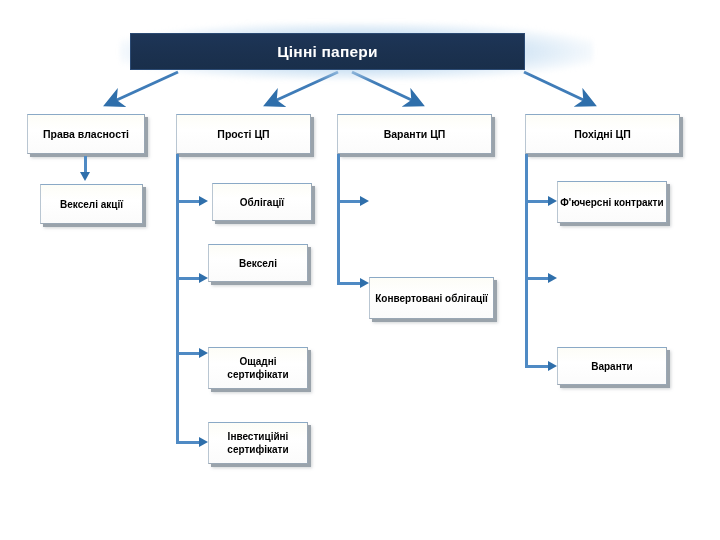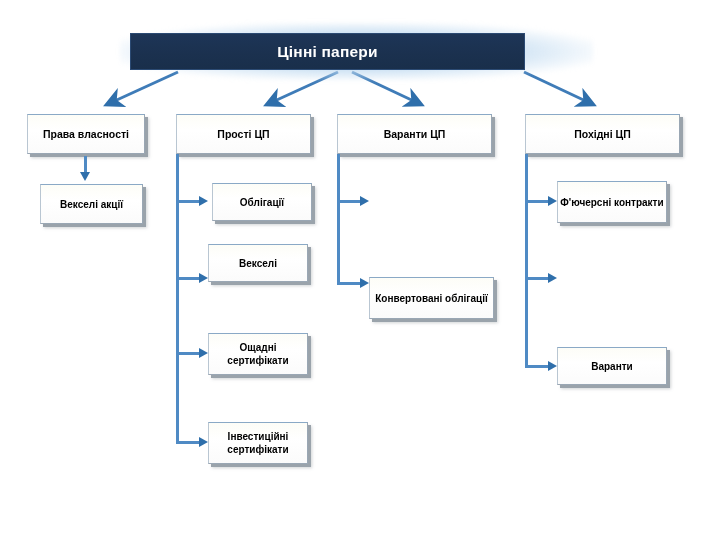--- a/index.html
+++ b/index.html
@@ -150,21 +150,21 @@
   </div>
 
   <div class="hline" style="left:176px; top:277px; width:24px;"></div>
   <div class="arrow-right" style="left:199px; top:273px;"></div>
   <div class="node l3" style="left:208px; top:244px; width:100px; height:38px;">
     <span>Векселі</span>
   </div>
 
   <div class="hline" style="left:176px; top:352px; width:24px;"></div>
   <div class="arrow-right" style="left:199px; top:348px;"></div>
-  <div class="node l3" style="left:208px; top:333px; width:100px; height:42px;">
+  <div class="node l3" style="left:208px; top:347px; width:100px; height:42px;">
     <span>Ощадні сертифікати</span>
   </div>
 
   <div class="hline" style="left:176px; top:441px; width:24px;"></div>
   <div class="arrow-right" style="left:199px; top:437px;"></div>
   <div class="node l3" style="left:208px; top:422px; width:100px; height:42px;">
     <span>Інвестиційні сертифікати</span>
   </div>
 
   <div class="node l2" style="left:337px; top:114px; width:155px; height:40px;">

